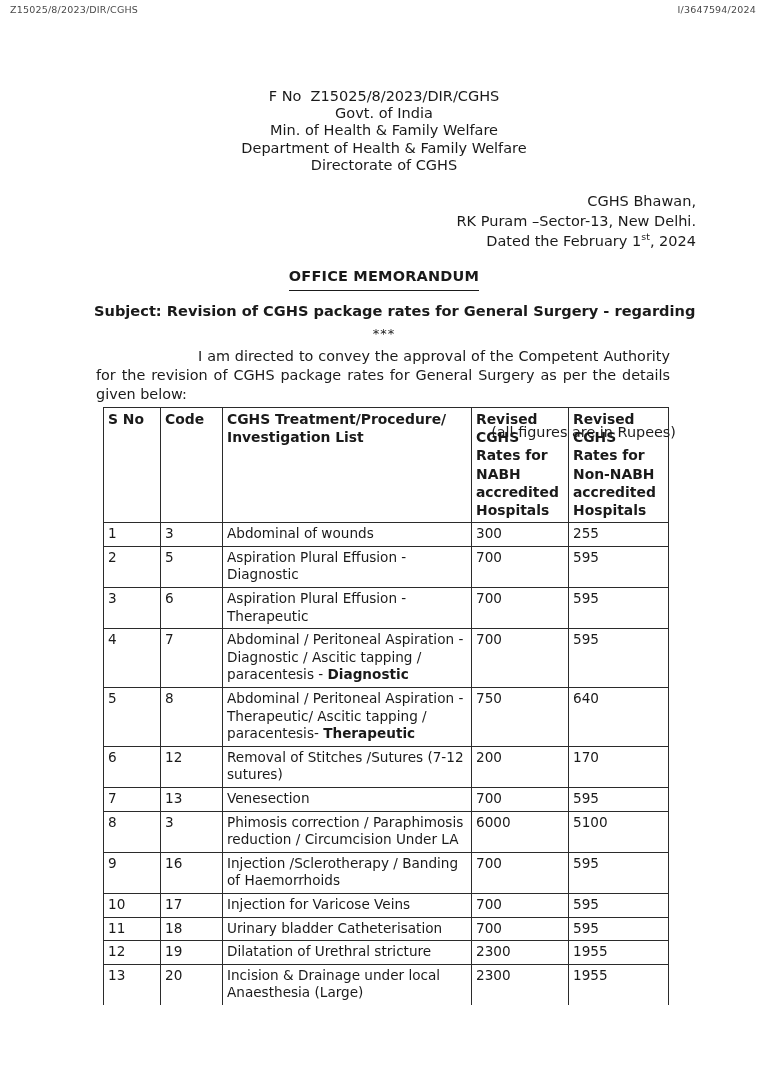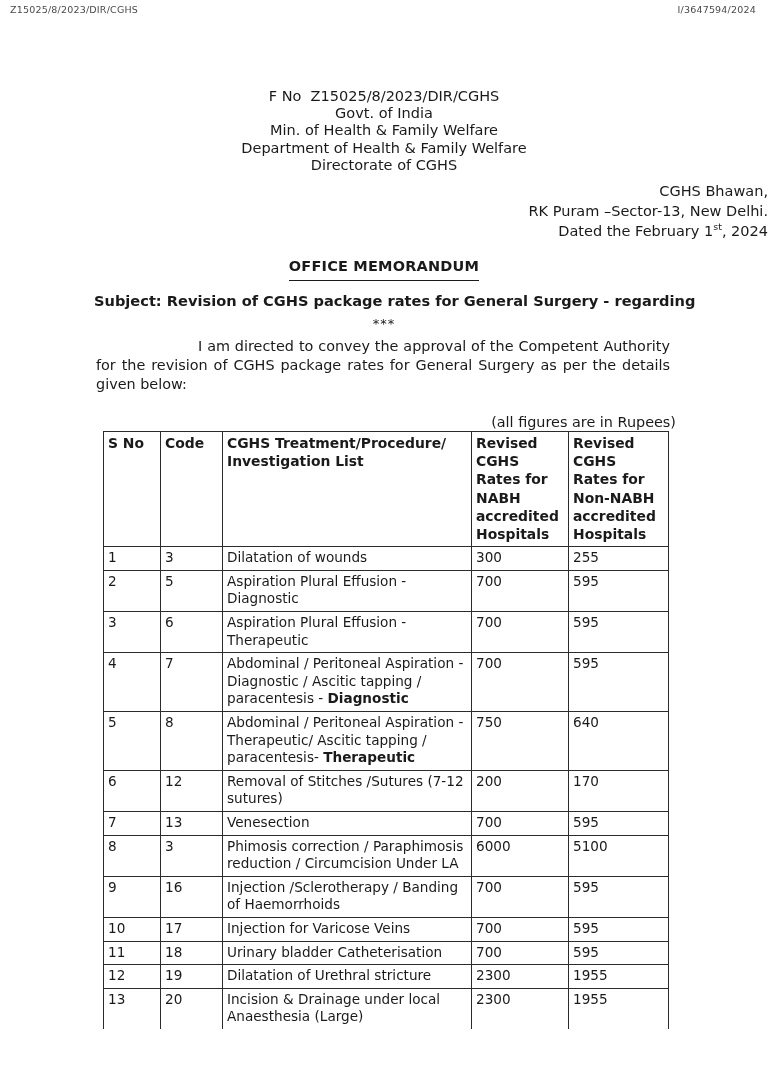--- a/index.html
+++ b/index.html
@@ -48,21 +48,22 @@
 
   .letterhead {
     margin-top: 88px;
     text-align: center;
     font-size: 14.5px;
     line-height: 17.2px;
   }
   .letterhead div { white-space: pre; }
 
   .addressblock {
-    margin-top: 7px;
+    margin-top: 17px;
+    padding-right: 72px;
     text-align: right;
     font-size: 14.5px;
     line-height: 20px;
   }
   .addressblock .sup {
     font-size: 9.5px;
     vertical-align: super;
     line-height: 0;
   }
 
@@ -108,21 +109,20 @@
     text-align: right;
     font-size: 14.4px;
   }
 
   
   .table-wrap {
     position: absolute;
     left: 103px;
     top: 407px;
     width: 565px;
-    margin-top: 24px;
   }
   table.rates {
     border-collapse: collapse;
     width: 565px;
     table-layout: fixed;
   }
   table.rates td, table.rates th {
     border: 1.3px solid #2b2b2b;
     padding: 2px 4px 3px 4px;
     font-size: 13.6px;
@@ -203,21 +203,21 @@
         <th>Code</th>
         <th>CGHS Treatment/Procedure/ Investigation List</th>
         <th>Revised CGHS Rates for NABH accredited Hospitals</th>
         <th>Revised CGHS Rates for Non-NABH accredited Hospitals</th>
       </tr>
     </thead>
     <tbody id="rates-body">
         <tr>
           <td class="sno">1</td>
           <td class="code">3</td>
-          <td>Dilatation of wounds</td>
+          <td>Abdominal of wounds</td>
           <td class="num">300</td>
           <td class="num">255</td>
         </tr>
         <tr>
           <td class="sno">2</td>
           <td class="code">5</td>
           <td>Aspiration Plural Effusion - Diagnostic</td>
           <td class="num">700</td>
           <td class="num">595</td>
         </tr>

